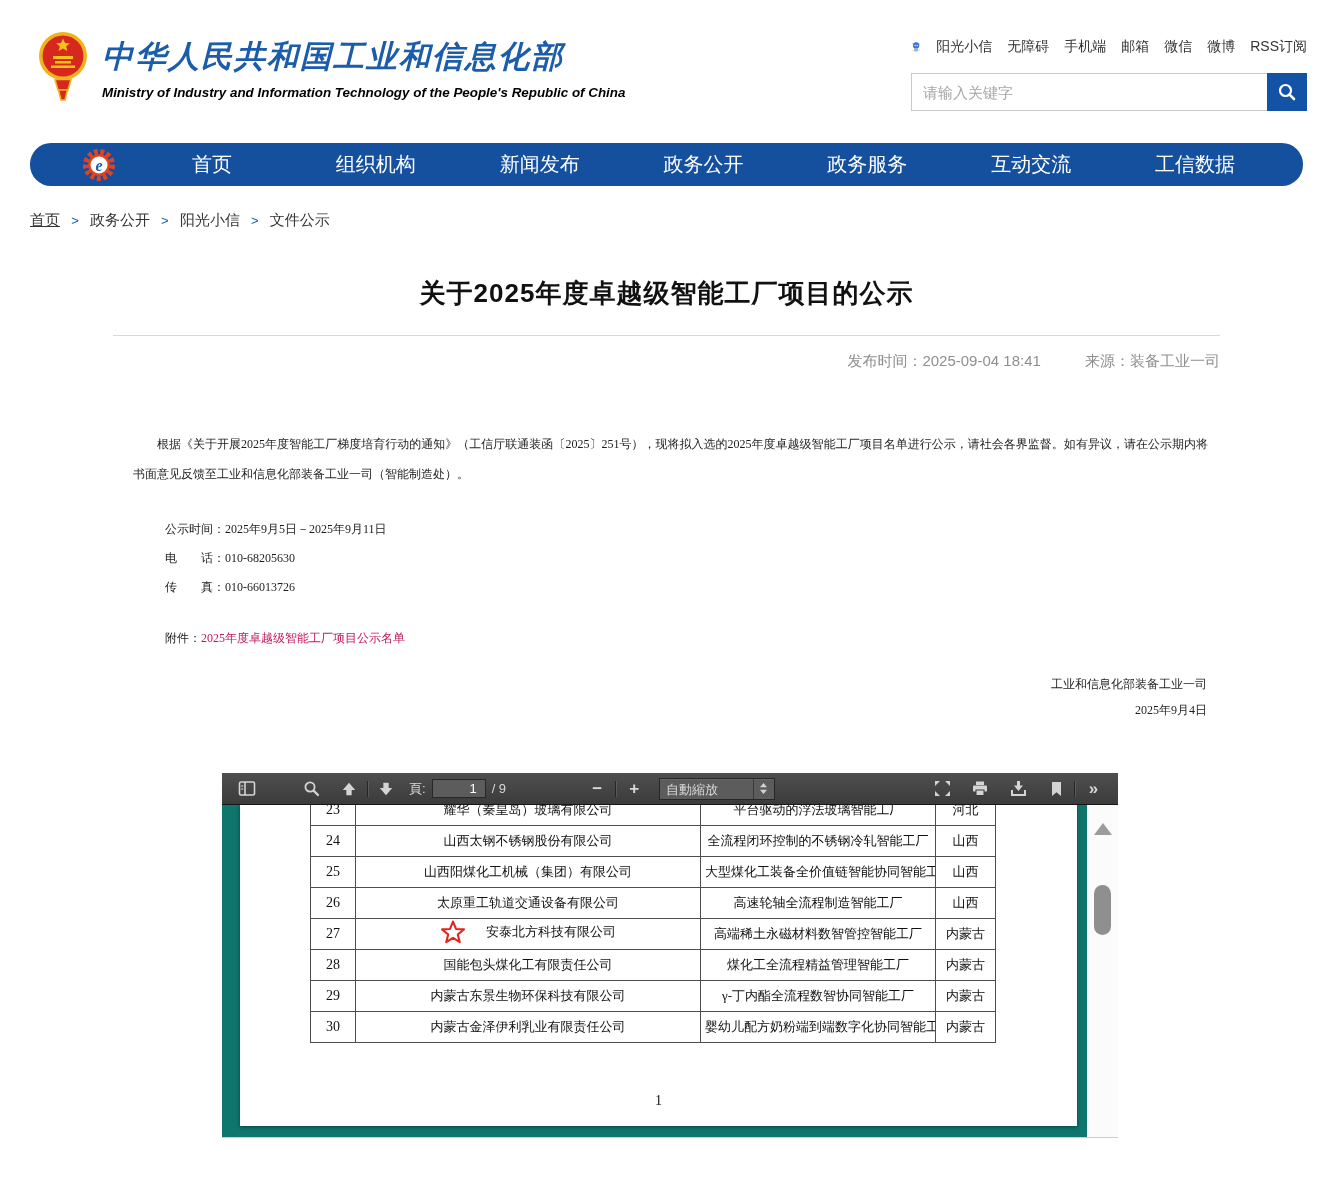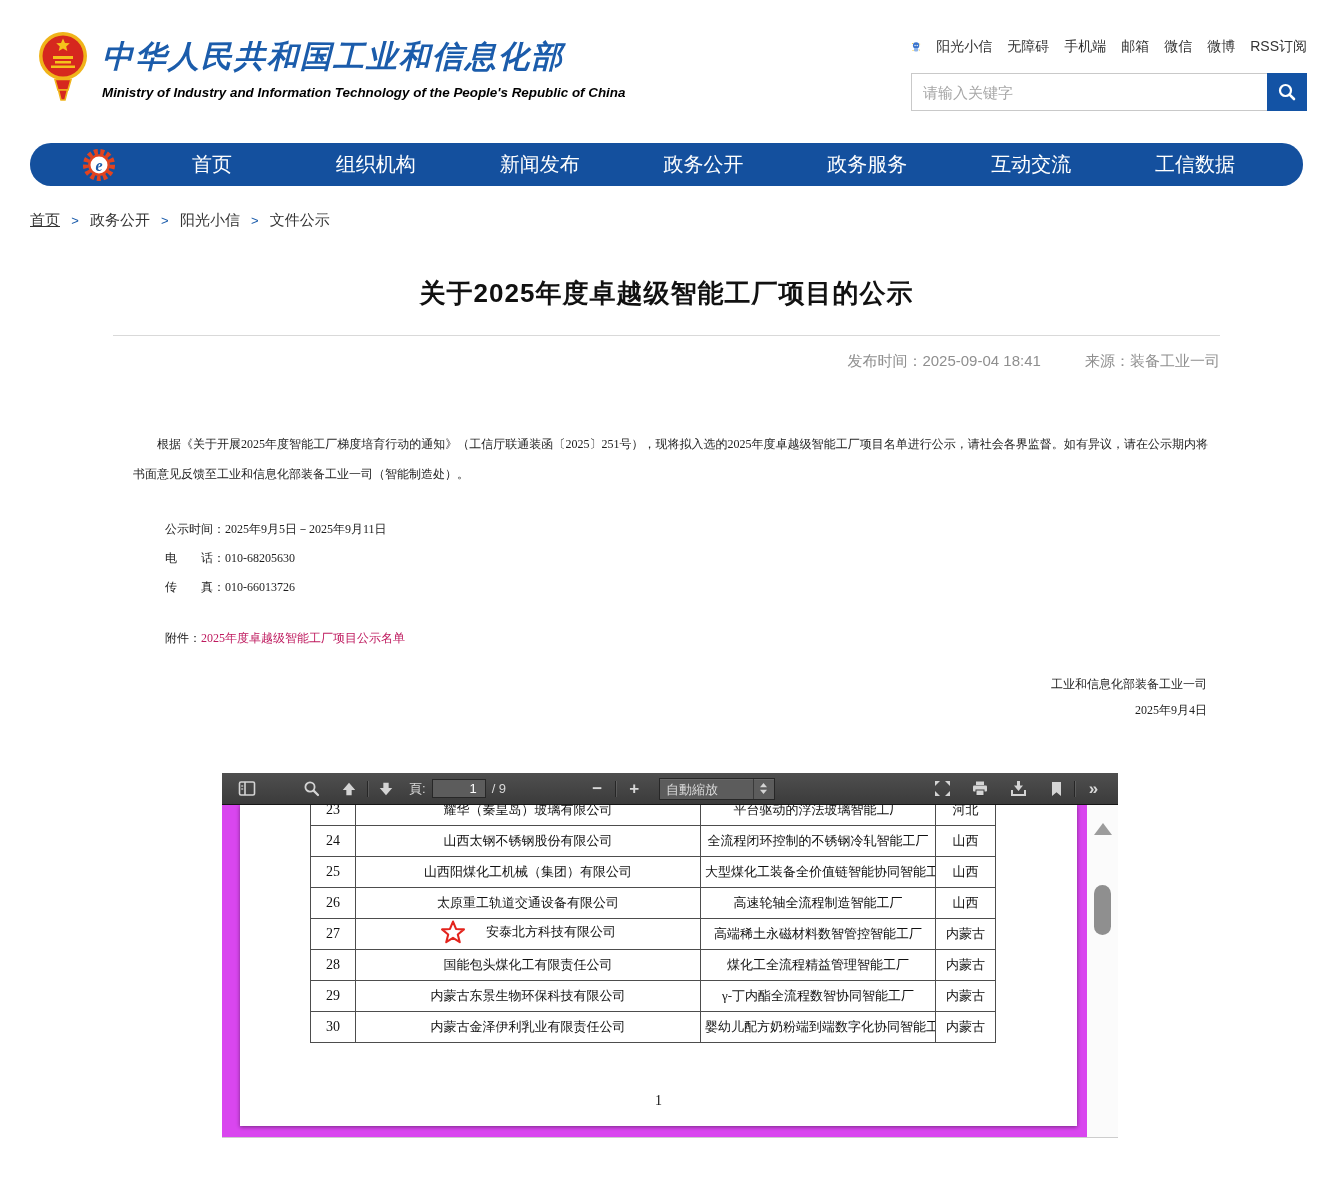--- a/index.html
+++ b/index.html
@@ -74,21 +74,21 @@
   .page-total { margin-left:6px; }
   .zoom-btn { font-size:17px; font-weight:bold; }
   .zoom-select { width:116px; height:22px; margin-left:12px; background:#5c5c5c;
                  border:1px solid #272727; box-shadow:inset 0 1px 0 rgba(255,255,255,.08);
                  display:flex; align-items:flex-end; padding:0 6px; cursor:pointer; }
   .zoom-select .spin { margin-left:auto; display:flex; align-items:center; gap:0;
                        border-left:1px solid #3a3a3a; padding-left:5px; height:100%; }
   .tb-right { margin-left:auto; display:flex; align-items:center; }
   .more-btn { font-size:17px; font-weight:bold; letter-spacing:-1px; }
 
-  .pdf-body { position:relative; height:332px; background:#d946ef; overflow:hidden; }
+  .pdf-body { position:relative; height:332px; background:#0f766e; overflow:hidden; }
   .pdf-page { position:absolute; left:18px; top:0; width:837px; height:321px; background:#fff;
               overflow:hidden; box-shadow:0 1px 4px rgba(0,0,0,.45); }
   .table-clip { position:absolute; left:70px; top:-11px; }
   table.doc { border-collapse:collapse; table-layout:fixed; width:685px;
               font-family:"Liberation Serif", serif; font-size:13px; color:#111; }
   table.doc td { border:1px solid #4d4d4d; height:31px; text-align:center;
                  padding:0 4px; overflow:hidden; white-space:nowrap; }
   td.num { font-size:14px; }
   .cell-flex { display:inline-flex; align-items:center; gap:20px; }
   .star { width:26px; height:25px; flex:0 0 auto; }

